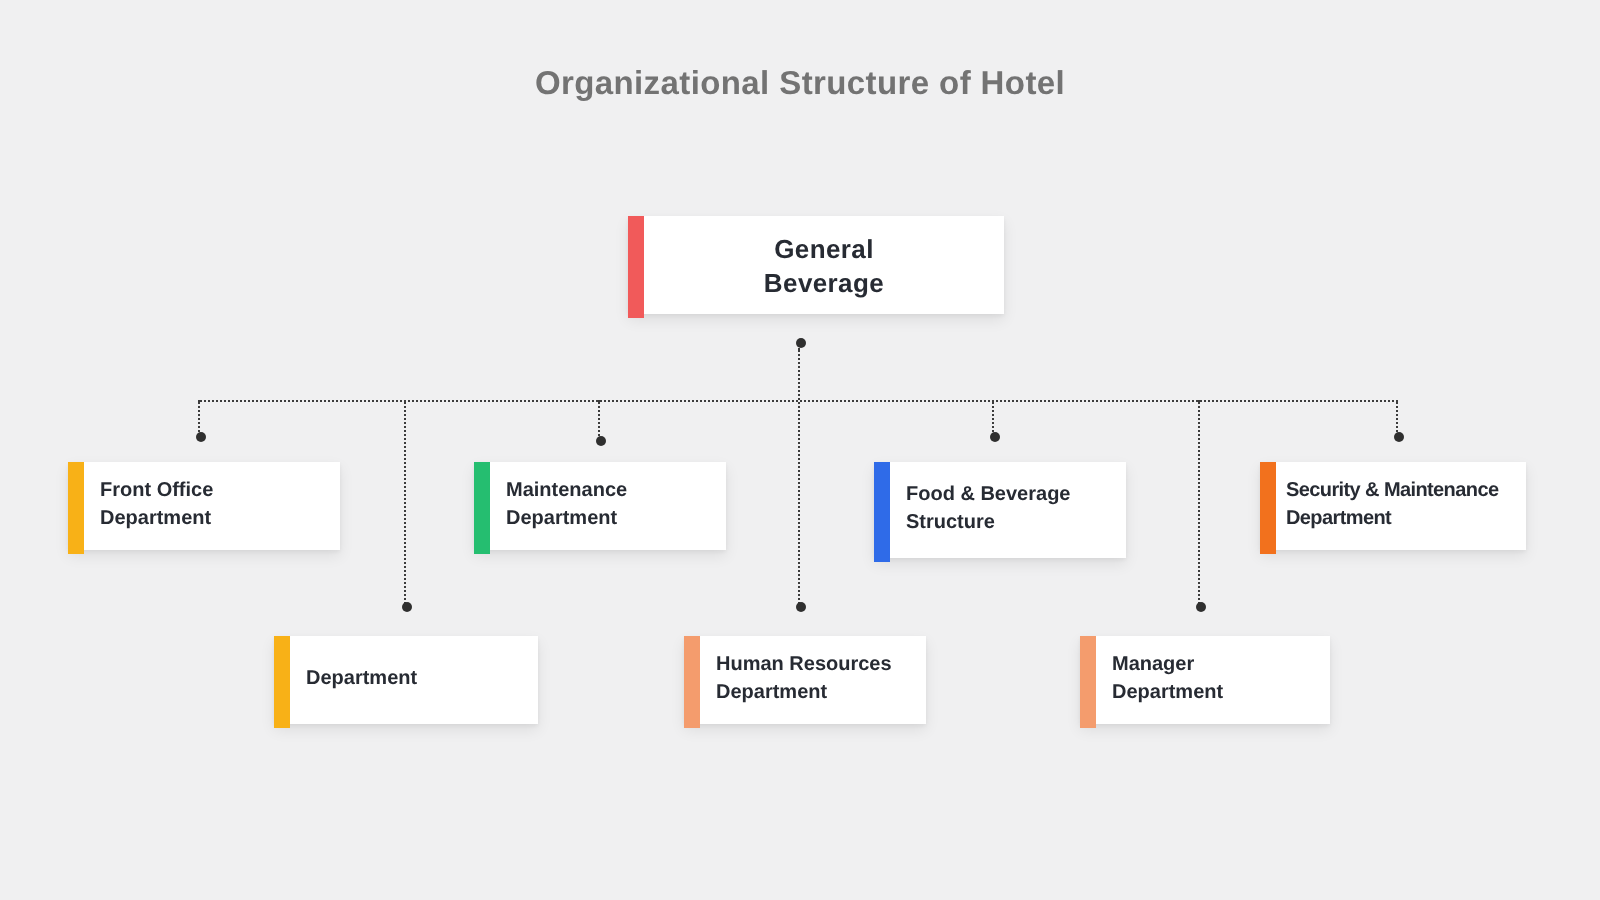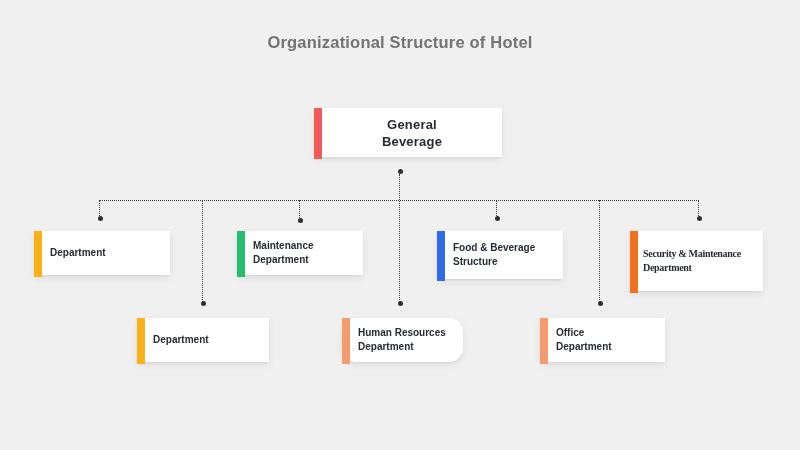--- a/index.html
+++ b/index.html
@@ -39,23 +39,23 @@
   .node.root .label{
     padding-left:8px;text-align:center;
     font-size:13px;line-height:17px;letter-spacing:.2px;
   }
   .node.tight .label{padding-left:13px;letter-spacing:-.3px;}
 
   #node-gm       {left:314px;top:108px;width:188px;height:49px;}
   #node-front    {left:34px; top:231px;width:136px;height:44px;}
   #node-house    {left:237px;top:231px;width:126px;height:44px;}
   #node-food     {left:437px;top:231px;width:126px;height:48px;}
-  #node-security {left:630px;top:231px;width:133px;height:60px;font-family:Liberation Serif, serif;}
+  #node-security {left:630px;top:231px;width:133px;height:44px;}
   #node-sales    {left:137px;top:318px;width:132px;height:44px;}
-  #node-hr       {left:342px;top:318px;width:121px;height:44px;border-radius:14px;}
+  #node-hr       {left:342px;top:318px;width:121px;height:44px;}
   #node-finance  {left:540px;top:318px;width:125px;height:44px;}
 
   
   .hline{
     position:absolute;height:0;
     border-top:1.5px dotted #3c3c3c;
   }
   .vline{
     position:absolute;width:0;
     border-left:1.5px dotted #3c3c3c;
@@ -111,20 +111,21 @@
     <span class="accent" style="background: rgb(241, 90, 90);"></span>
     <div class="label">
       <div>General</div>
       <div>Beverage</div>
     </div>
   </div>
 
   <div class="node" id="node-front">
     <span class="accent" style="background: rgb(248, 177, 23);"></span>
     <div class="label">
+      <div>Front Office</div>
       <div>Department</div>
     </div>
   </div>
 
   <div class="node" id="node-house">
     <span class="accent" style="background: rgb(37, 190, 112);"></span>
     <div class="label">
       <div>Maintenance</div>
       <div>Department</div>
     </div>
@@ -157,18 +158,18 @@
     <span class="accent" style="background: rgb(244, 156, 109);"></span>
     <div class="label">
       <div>Human Resources</div>
       <div>Department</div>
     </div>
   </div>
 
   <div class="node" id="node-finance">
     <span class="accent" style="background: rgb(244, 156, 109);"></span>
     <div class="label">
-      <div>Office</div>
+      <div>Manager</div>
       <div>Department</div>
     </div>
   </div>
 
 </div>
 
 </body></html>

